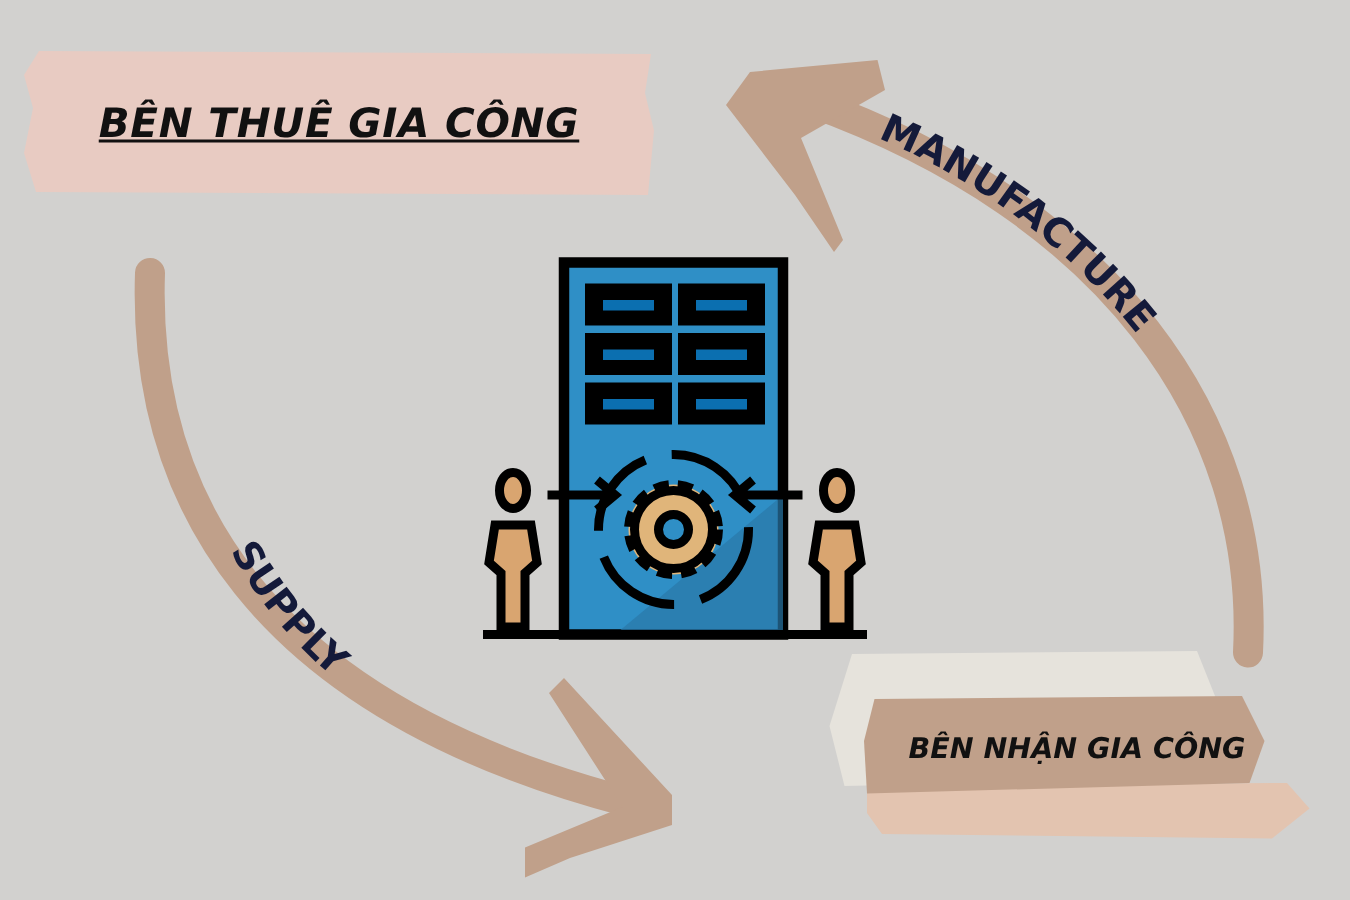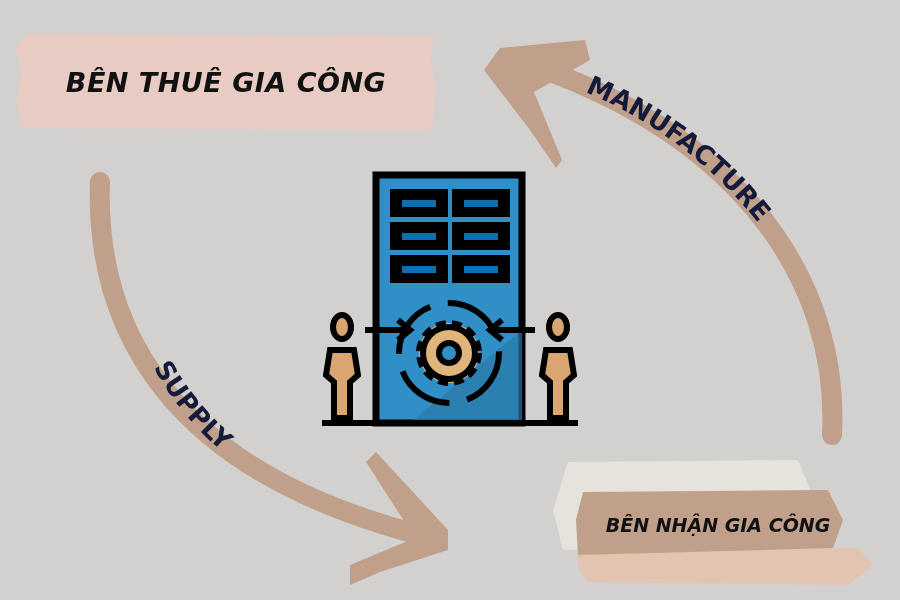--- a/index.html
+++ b/index.html
@@ -1,20 +1,20 @@
 <!DOCTYPE html>
 <html><head>
 <meta charset="utf-8">
 <style>
   html,body{margin:0;padding:0;}
   body{width:900px;height:600px;background:#d2d1cf;position:relative;overflow:hidden;font-family:"DejaVu Sans",sans-serif;}
   .layer{position:absolute;left:0;top:0;width:900px;height:600px;}
   .label-top{position:absolute;left:16px;top:32px;width:420px;height:100px;}
-  .label-top .txt{position:absolute;left:0;top:0;width:420px;height:100px;display:flex;align-items:center;justify-content:center;font-family:"DejaVu Sans",sans-serif;font-weight:bold;font-style:italic;font-size:27px;letter-spacing:0.5px;color:#111;}
-  .label-bot{position:absolute;left:548px;top:450px;width:330px;height:140px;text-align:right;}
+  .label-top .txt{position:absolute;left:0;top:0;width:420px;height:100px;display:flex;align-items:center;justify-content:center;font-family:"DejaVu Sans",sans-serif;font-weight:bold;font-style:italic;font-size:27px;letter-spacing:0.5px;color:#111;text-decoration:underline;}
+  .label-bot{position:absolute;left:548px;top:424px;width:330px;height:140px;text-align:right;}
   .label-bot .txt{position:absolute;left:30px;top:55px;width:280px;height:40px;display:flex;align-items:center;justify-content:center;font-family:"DejaVu Sans",sans-serif;font-weight:bold;font-style:italic;font-size:19px;color:#111;}
   .curve-text{font-family:"DejaVu Sans",sans-serif;font-weight:bold;fill:#141a3a;}
 </style>
 </head>
 <body>
 
 <svg class="layer" viewBox="0 0 900 600">
 
   <path d="M100 182 C 95 330, 170 470, 420 535" fill="none" stroke="#c0a08a" stroke-width="20" stroke-linecap="round"></path>
   <path d="M376 452 L 448 530 L 448 550 L 380 572 L 350 585 L 350 565 L 415 538 L 366 462 Z" fill="#c0a08a"></path>

